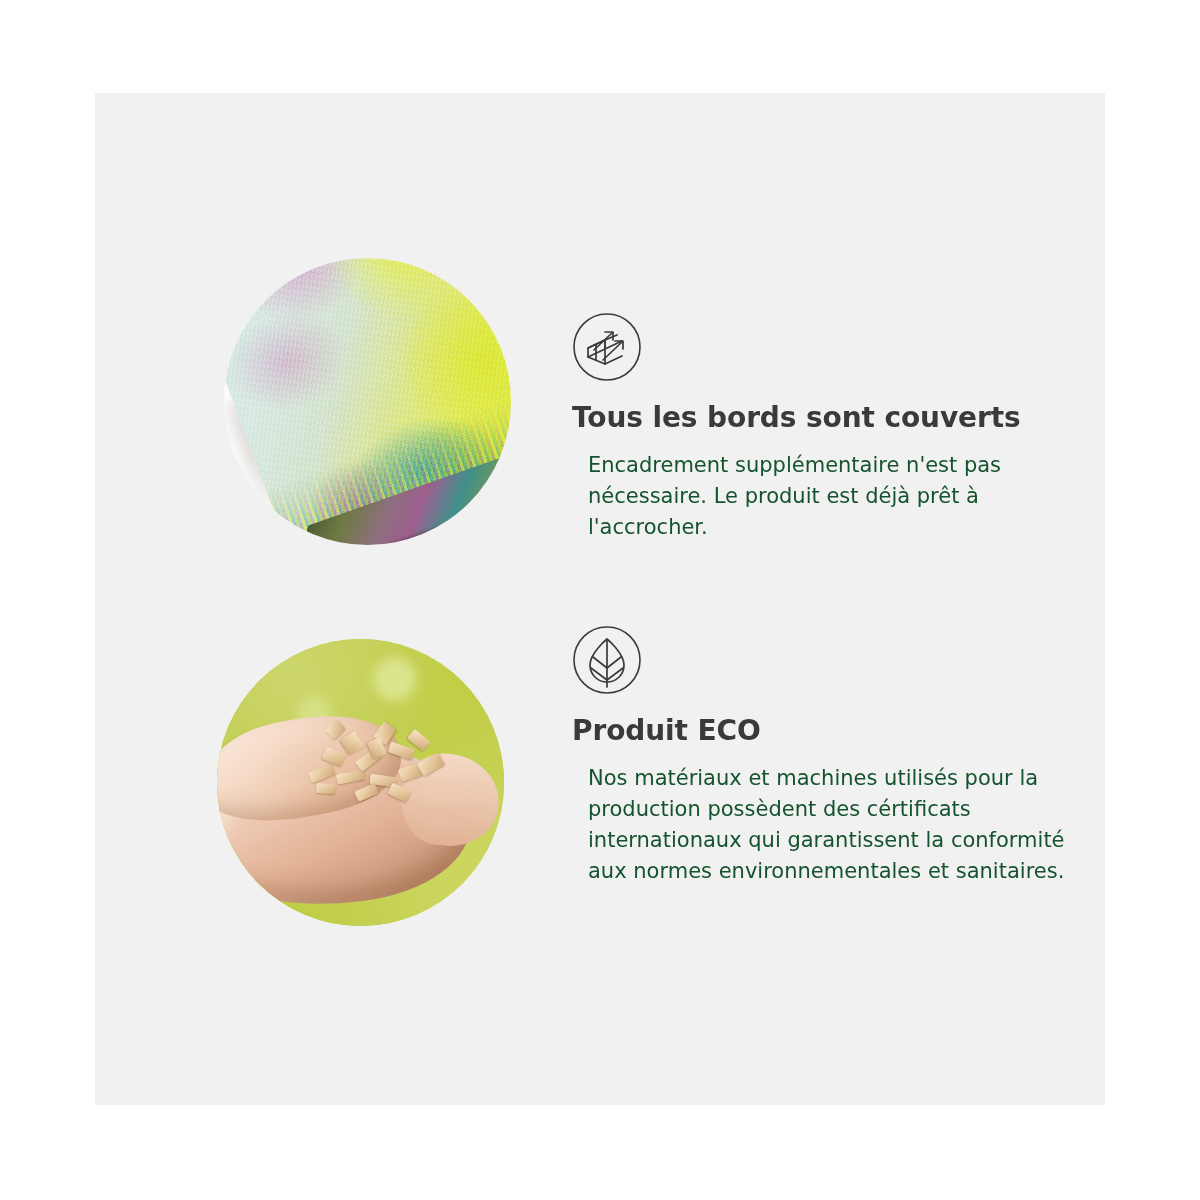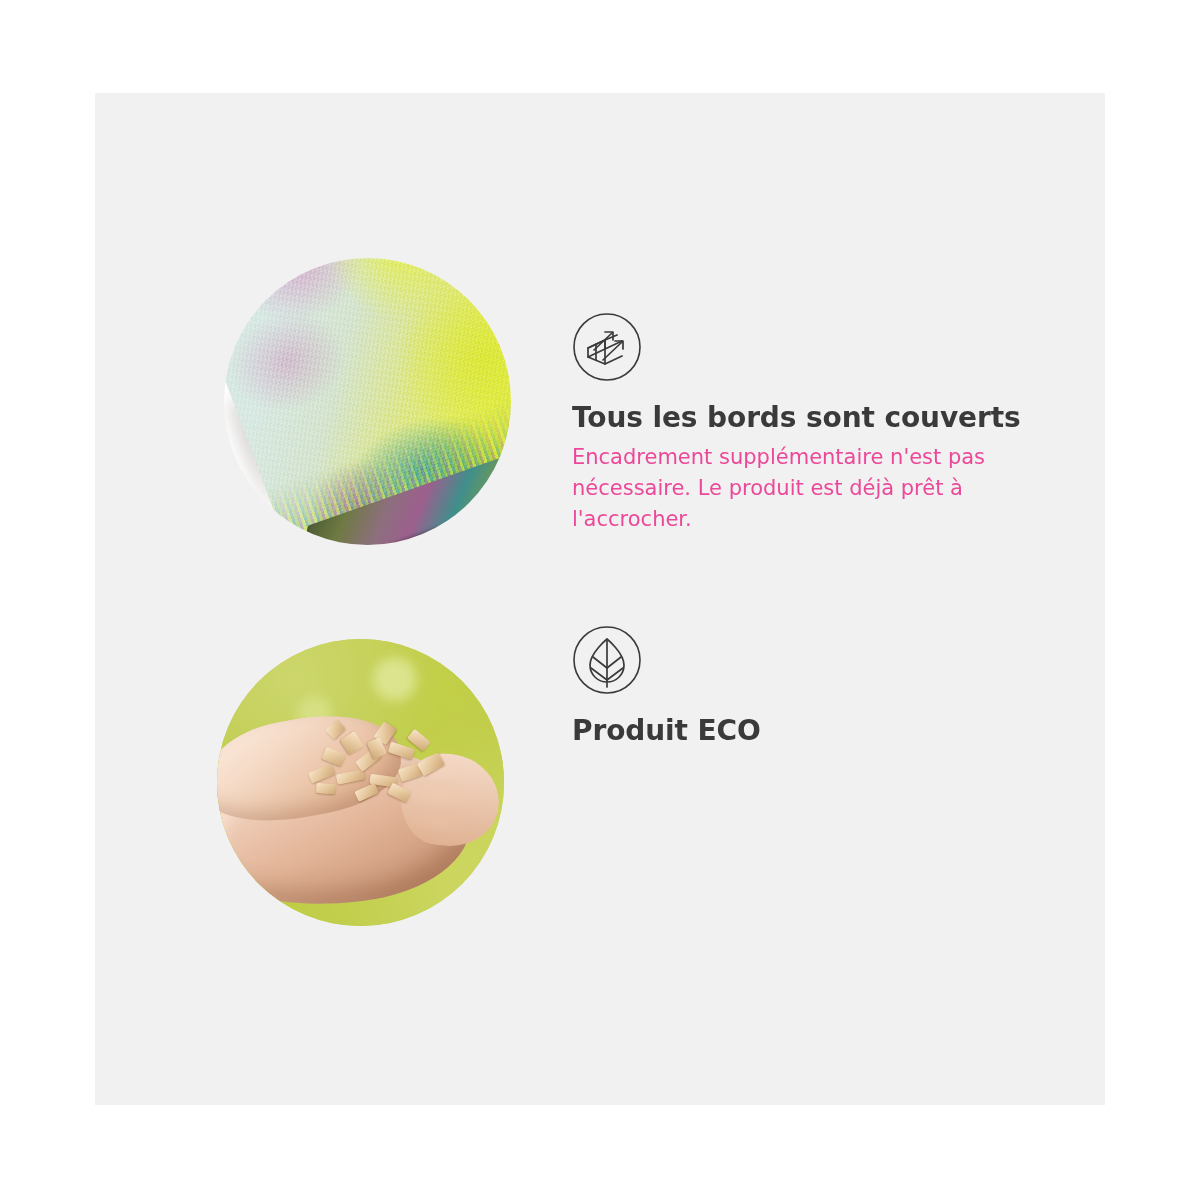--- a/index.html
+++ b/index.html
@@ -168,24 +168,24 @@
     color:#3a3a3a;
     font-size:28px;
     font-weight:bold;
     letter-spacing:-.1px;
     margin:18px 0 8px 0;
     line-height:1.15;
   }
   #content-edges .feature-title{margin-top:20px;}
   #content-eco .feature-title{margin-top:20px;}
   .feature-body{
-    color:#ec4899;
+    color:#14532d;
     font-size:21px;
     line-height:31px;
-    margin:0;
+    margin:16px;
     font-weight:normal;
   }
 </style>
 </head>
 <body>
 
 <div class="stage">
 
   <div class="panel"></div>
 
@@ -257,16 +257,17 @@
       <svg class="feature-icon" viewBox="0 0 70 70">
         <circle cx="35" cy="35" r="33" fill="none" stroke="#3a3a3a" stroke-width="1.6"></circle>
         <path d="M35 14 C35 14 52 28 52 40 C52 50 44 57 35 57 C26 57 18 50 18 40 C18 28 35 14 35 14 Z" fill="none" stroke="#3a3a3a" stroke-width="1.7" stroke-linejoin="round"></path>
         <g fill="none" stroke="#3a3a3a" stroke-width="1.7" stroke-linecap="round" stroke-linejoin="round">
           <path d="M35 15 L35 62"></path>
           <path d="M21 32 L35 43 L49 32"></path>
           <path d="M19 43 L35 55 L51 43"></path>
         </g>
       </svg>
       <div class="feature-title">Produit ECO</div>
+      <p class="feature-body">Nos matériaux et machines utilisés pour la production possèdent des cértificats internationaux qui garantissent la conformité aux normes environnementales et sanitaires.</p>
     </div>
   </div>
 
 </div>
 
 </body></html>

